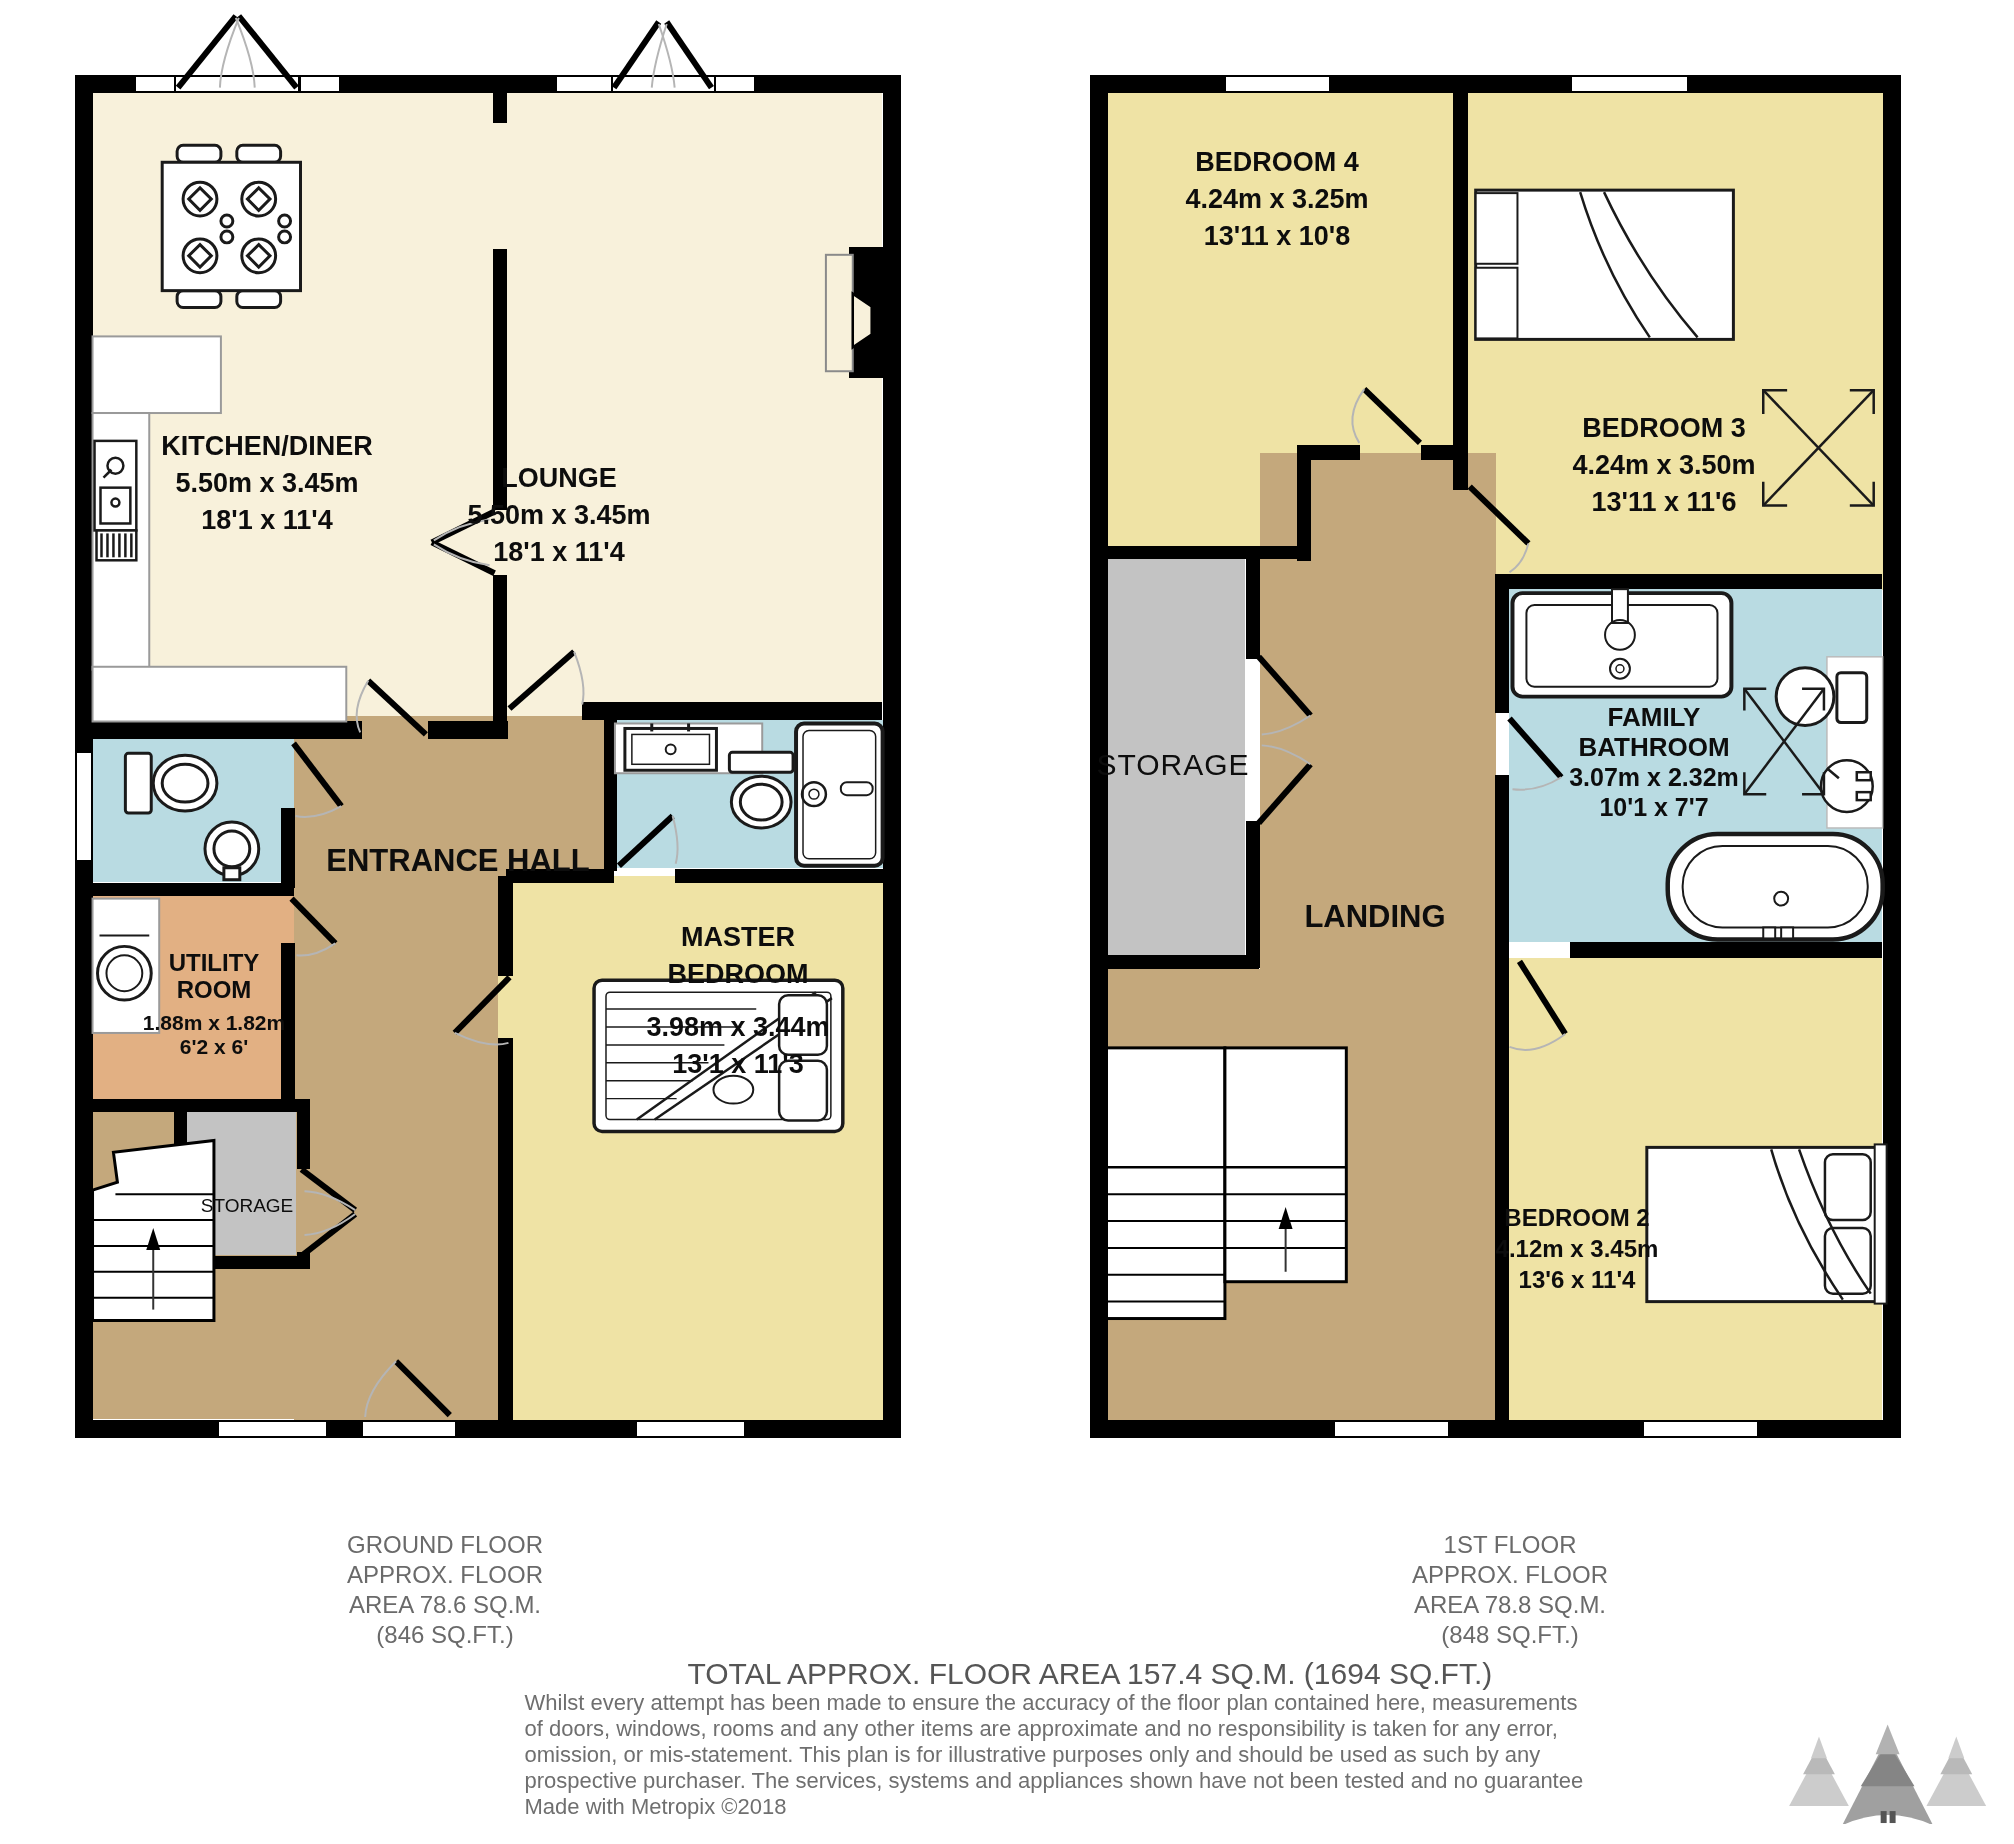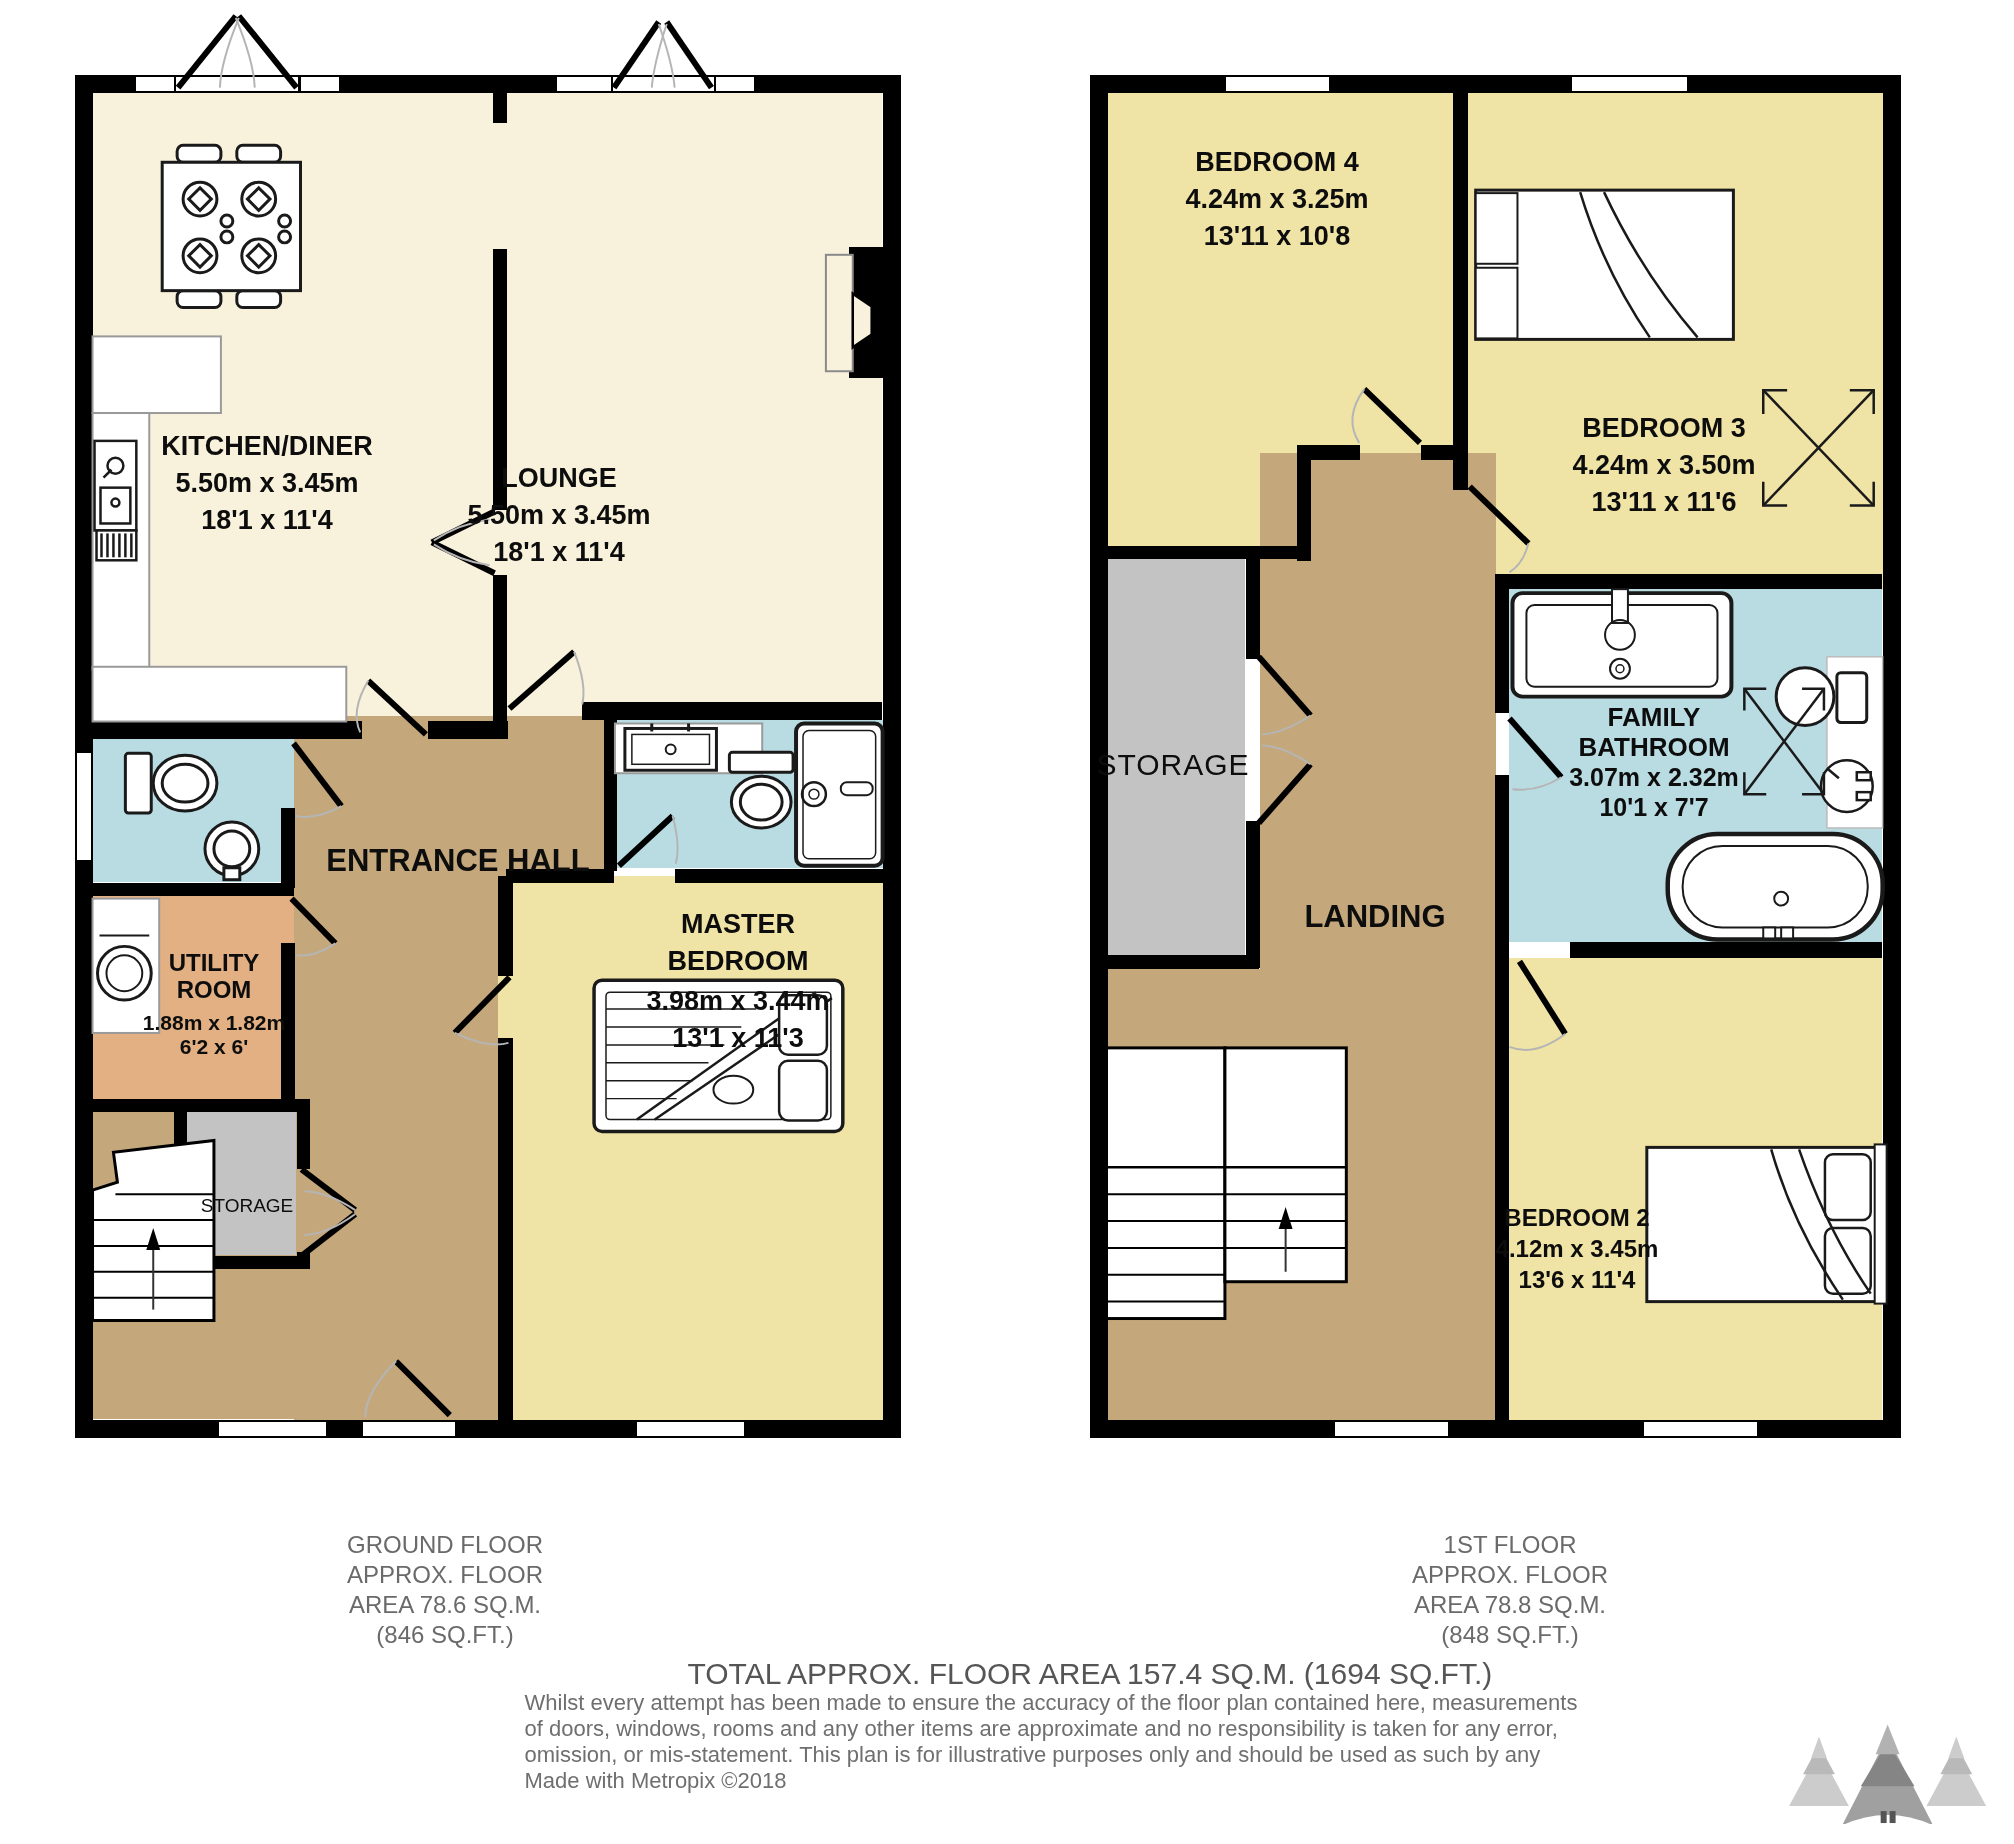--- a/index.html
+++ b/index.html
@@ -87,21 +87,21 @@
     </div>
     <div class="lbl" style="left:214px;top:941px;font-size:24px;line-height:27px">
       <div class="wrap" style="width:119px;margin:8px auto">UTILITY ROOM</div>
       <div style="font-size:21px;line-height:24px">1.88m x 1.82m</div>
       <div style="font-size:21px;line-height:24px">6'2 x 6'</div>
     </div>
     <div class="lbl" style="left:247px;top:1196px;font-size:19px;font-weight:normal;line-height:20px">
       <div class="nm">STORAGE</div>
     </div>
     <div class="lbl" style="left:738px;top:903px">
-      <div class="wrap" style="width:239px;margin:3px auto">MASTER BEDROOM</div>
+      <div class="wrap" style="width:239px;margin:16px auto">MASTER BEDROOM</div>
       <div>3.98m x 3.44m</div>
       <div>13'1 x 11'3</div>
     </div>
   </div>
 
   <div>
 
     <div class="room" style="left:1107px;top:93px;width:360px;height:360px;background:#EFE3A5"></div>
     <div class="room" style="left:1107px;top:93px;width:204px;height:463px;background:#EFE3A5"></div>
     <div class="room" style="left:1453px;top:93px;width:430px;height:497px;background:#EFE3A5"></div>
@@ -439,17 +439,18 @@
     <div>1ST FLOOR</div>
     <div>APPROX. FLOOR</div>
     <div>AREA 78.8 SQ.M.</div>
     <div>(848 SQ.FT.)</div>
   </div>
   <div class="ftr" style="left:1185px;top:1658px;width:995px;font-size:30px;line-height:32px;color:#555">TOTAL APPROX. FLOOR AREA 157.4 SQ.M. (1694 SQ.FT.)</div>
   <div class="ftr" style="left:1221px;top:1690px;width:1393px;font-size:22px;line-height:26px;color:#6f6f6f">
     <div>Whilst every attempt has been made to ensure the accuracy of the floor plan contained here, measurements</div>
     <div>of doors, windows, rooms and any other items are approximate and no responsibility is taken for any error,</div>
     <div>omission, or mis-statement. This plan is for illustrative purposes only and should be used as such by any</div>
+    <div>prospective purchaser. The services, systems and appliances shown have not been tested and no guarantee</div>
     <div>Made with Metropix ©2018</div>
   </div>
 
 </div>
 
 
 </body></html>

